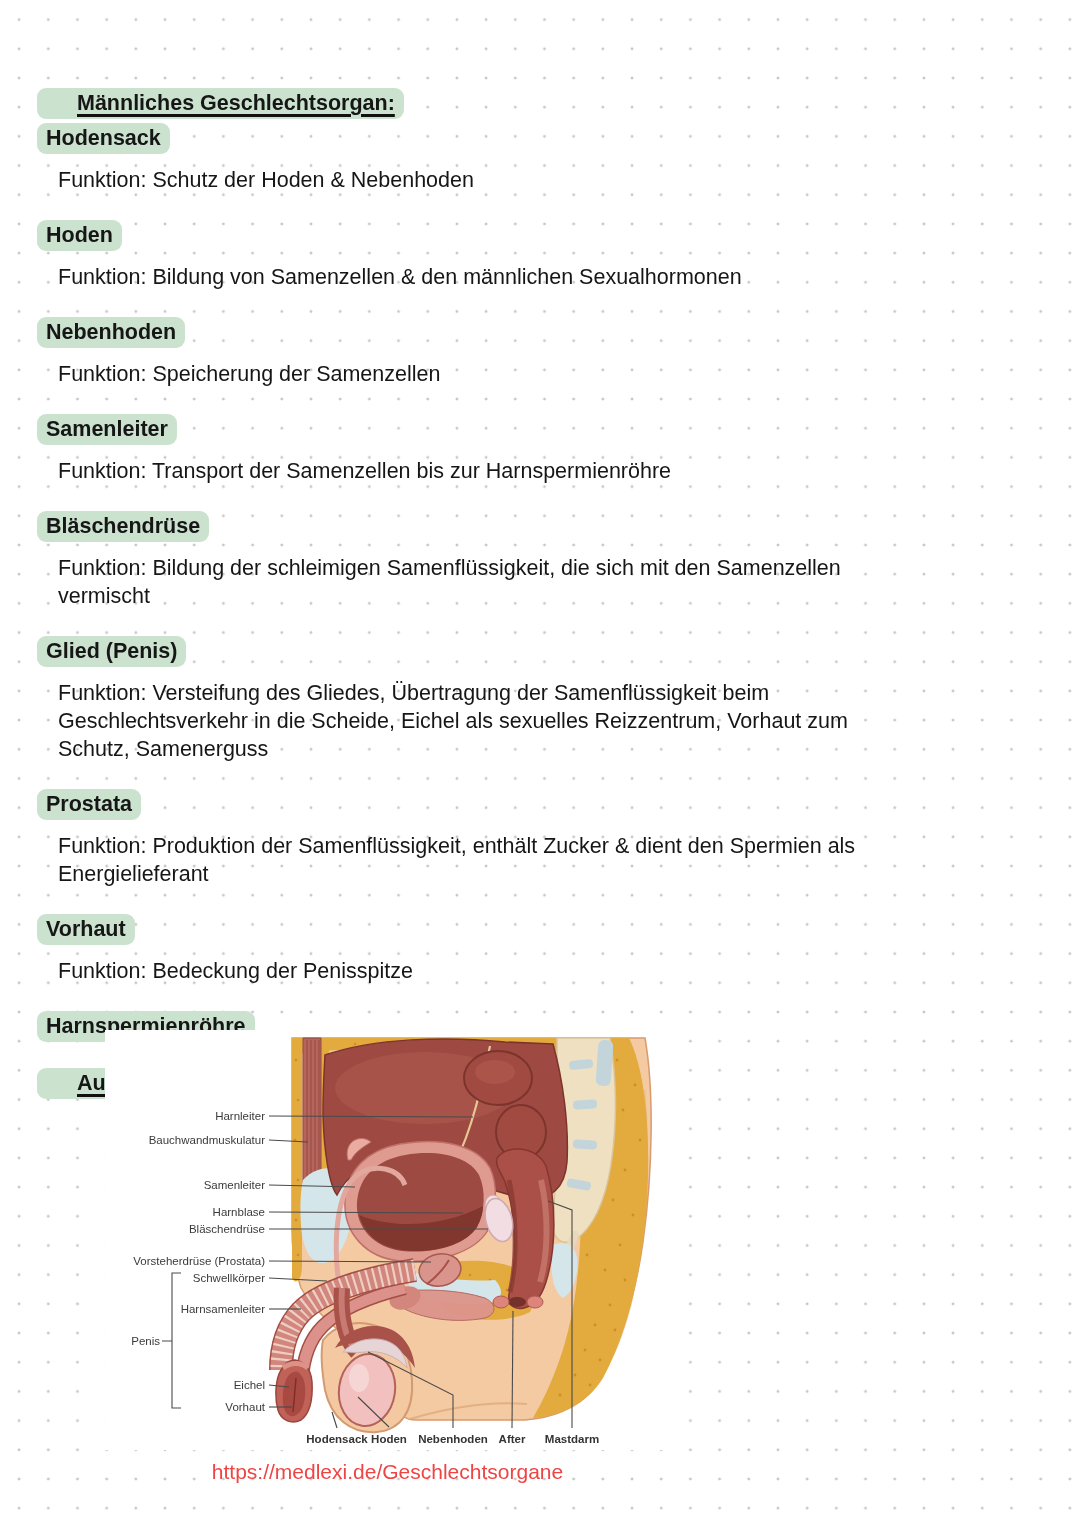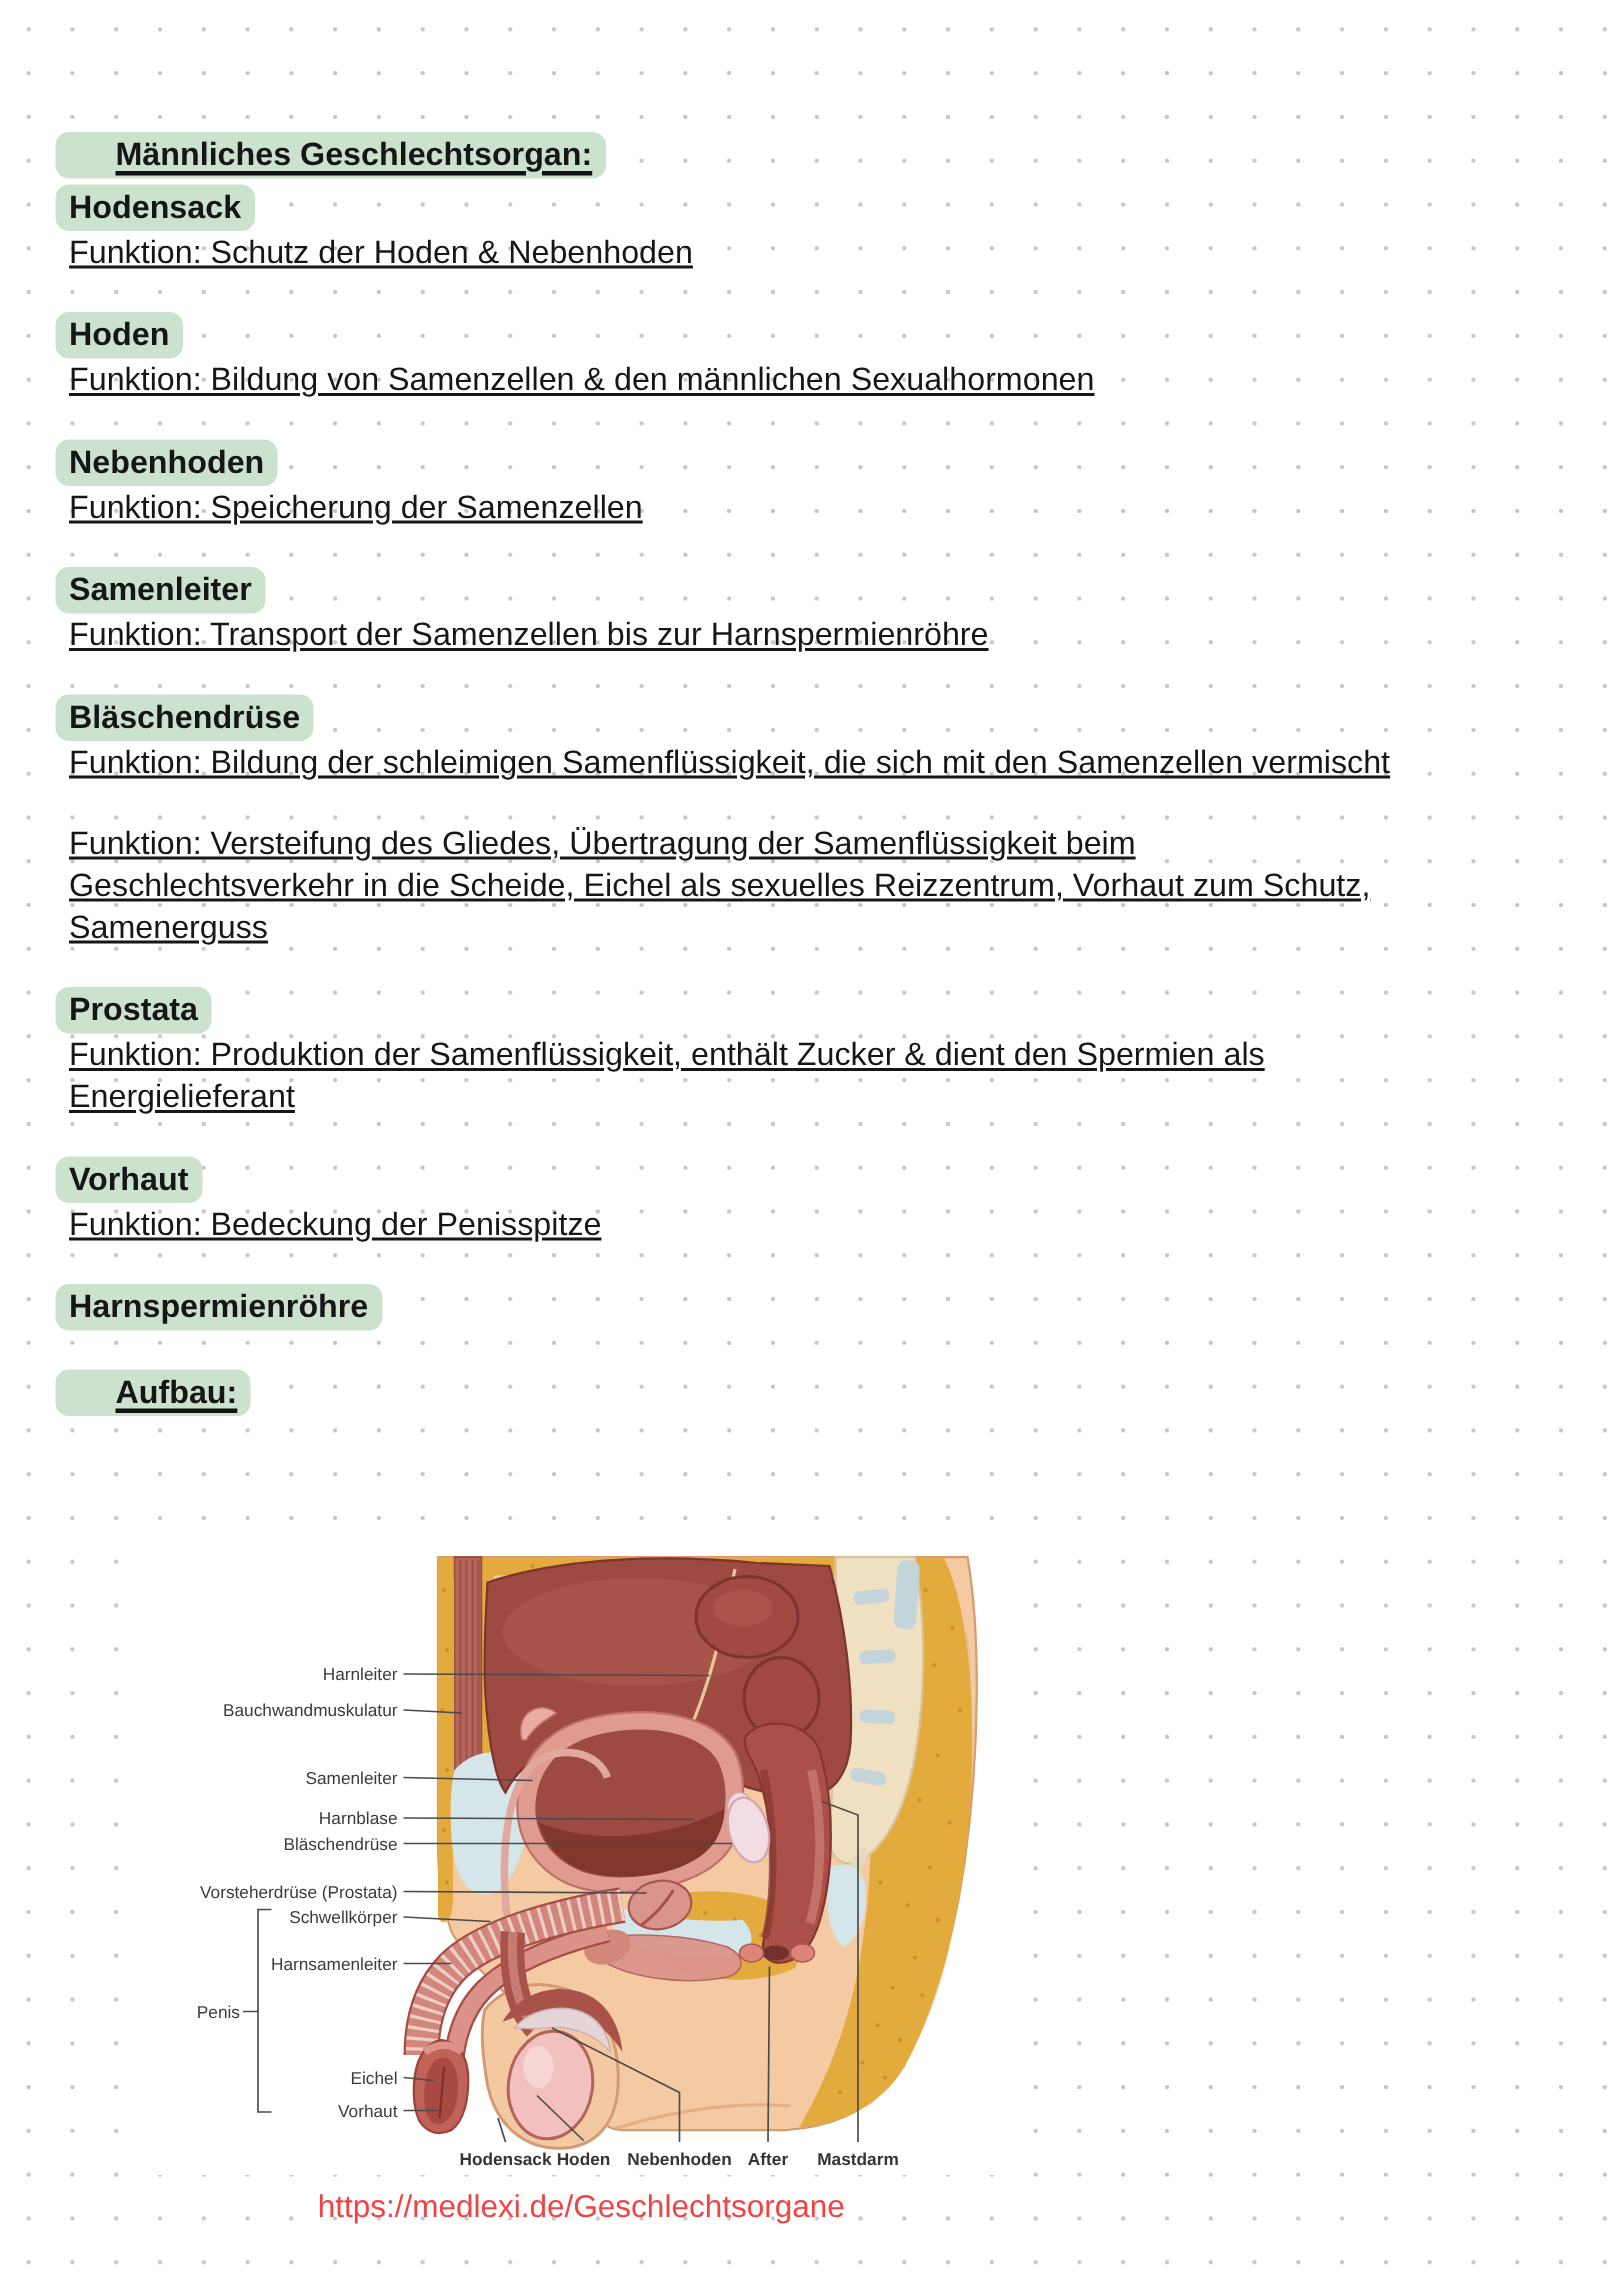--- a/index.html
+++ b/index.html
@@ -9,21 +9,21 @@
     background-image:radial-gradient(circle,#c6c6c6 1.15px,rgba(255,255,255,0) 1.7px);
     background-size:29.2px 29.2px;background-position:4.5px 5px;
     font-family:"Liberation Sans",sans-serif;color:#161616;
   }
   .text-col{position:absolute;left:46px;top:88px;width:884px;font-size:21.5px;line-height:28px;}
   .section{margin-top:26px;}
   .hl{background:#cbe2cf;border-radius:9px;padding:1px 9px 2px 9px;margin-left:-9px;
       font-weight:700;display:inline-block;}
   .hl.u{text-decoration:underline;text-decoration-thickness:2.6px;text-underline-offset:4px;
       text-decoration-color:#111;padding-left:40px;}
-  .body-line{margin:0;text-decoration:underline;}
+  .body-line{margin:12px;}
   .diagram-wrap{position:absolute;left:105px;top:1030px;width:565px;height:420px;}
   .source{position:absolute;left:105px;top:1460px;width:565px;text-align:center;
       font-size:21px;color:#ef4444;}
   svg text{font-family:"Liberation Sans",sans-serif;fill:#3b3b3b;font-size:11.5px;}
   svg text.bold{font-weight:600;fill:#343434;}
 </style>
 </head>
 <body>
 
 <div class="text-col">
@@ -50,20 +50,21 @@
     <div><span class="hl">Samenleiter</span></div>
     <p class="body-line">Funktion: Transport der Samenzellen bis zur Harnspermienröhre</p>
   </div>
 
   <div class="section">
     <div><span class="hl">Bläschendrüse</span></div>
     <p class="body-line">Funktion: Bildung der schleimigen Samenflüssigkeit, die sich mit den Samenzellen vermischt</p>
   </div>
 
   <div class="section">
+    <div><span class="hl">Glied (Penis)</span></div>
     <p class="body-line">Funktion: Versteifung des Gliedes, Übertragung der Samenflüssigkeit beim Geschlechtsverkehr in die Scheide, Eichel als sexuelles Reizzentrum, Vorhaut zum Schutz, Samenerguss</p>
   </div>
 
   <div class="section">
     <div><span class="hl">Prostata</span></div>
     <p class="body-line">Funktion: Produktion der Samenflüssigkeit, enthält Zucker &amp; dient den Spermien als Energielieferant</p>
   </div>
 
   <div class="section">
     <div><span class="hl">Vorhaut</span></div>

